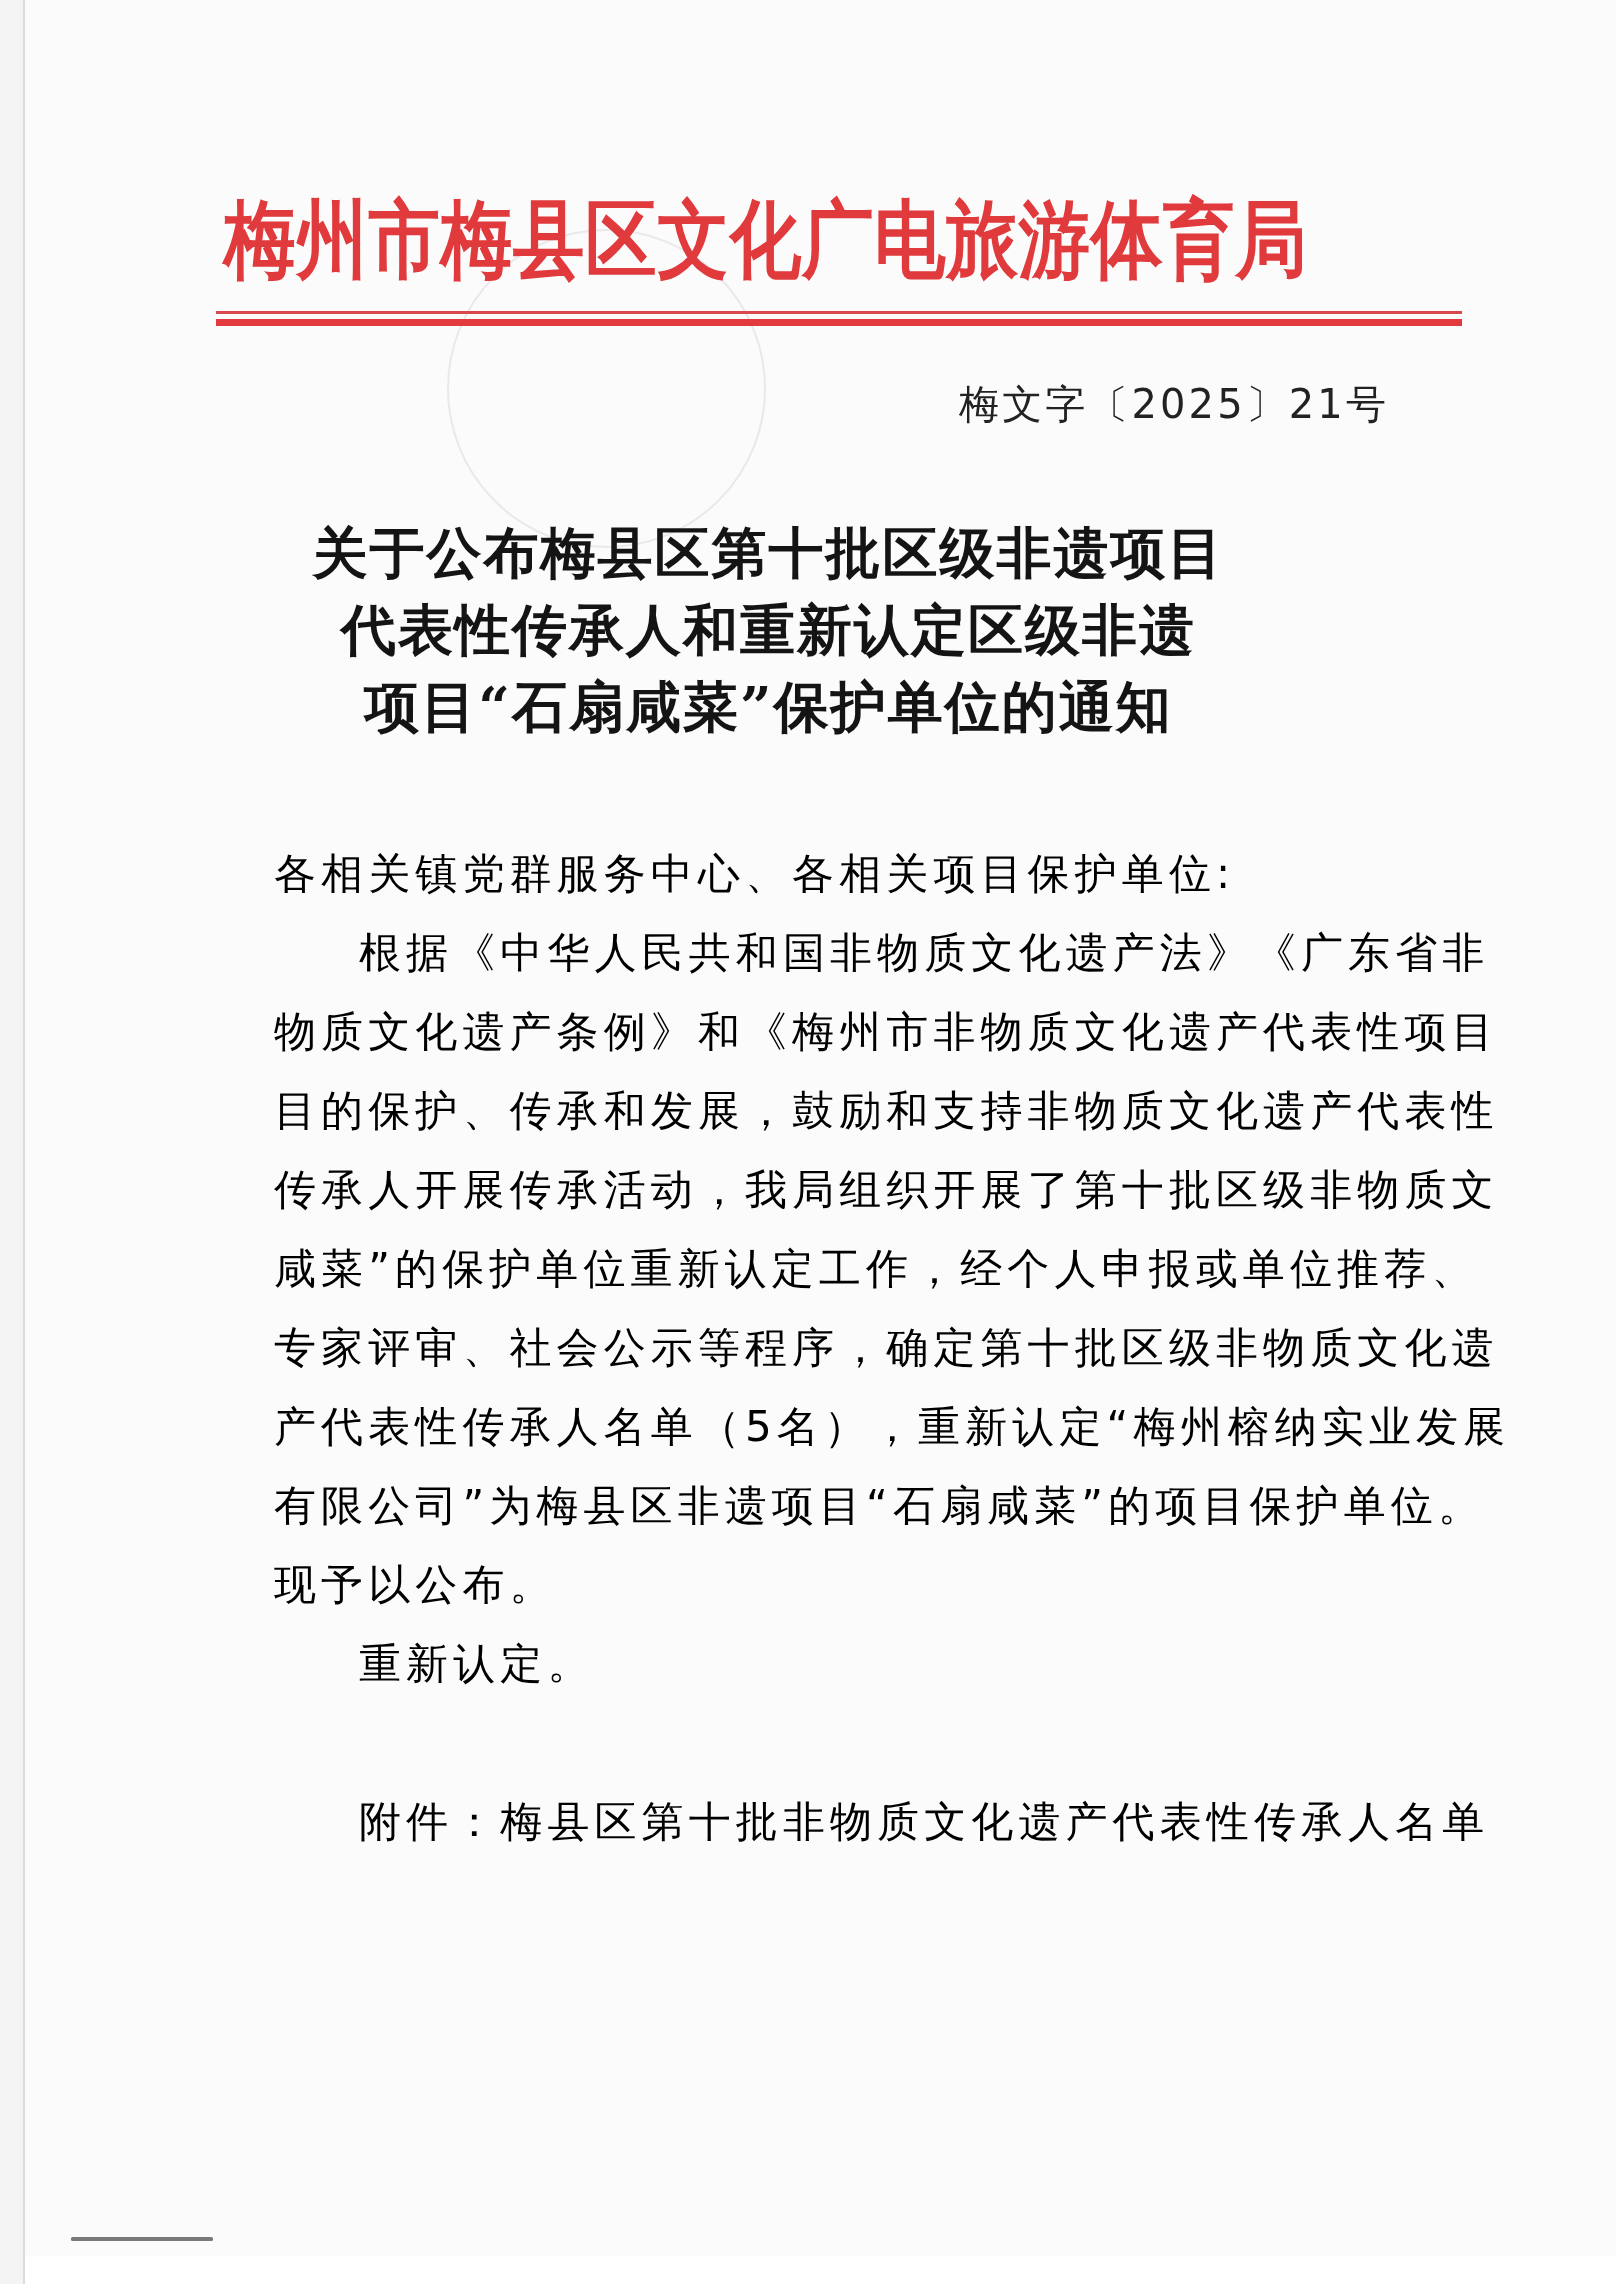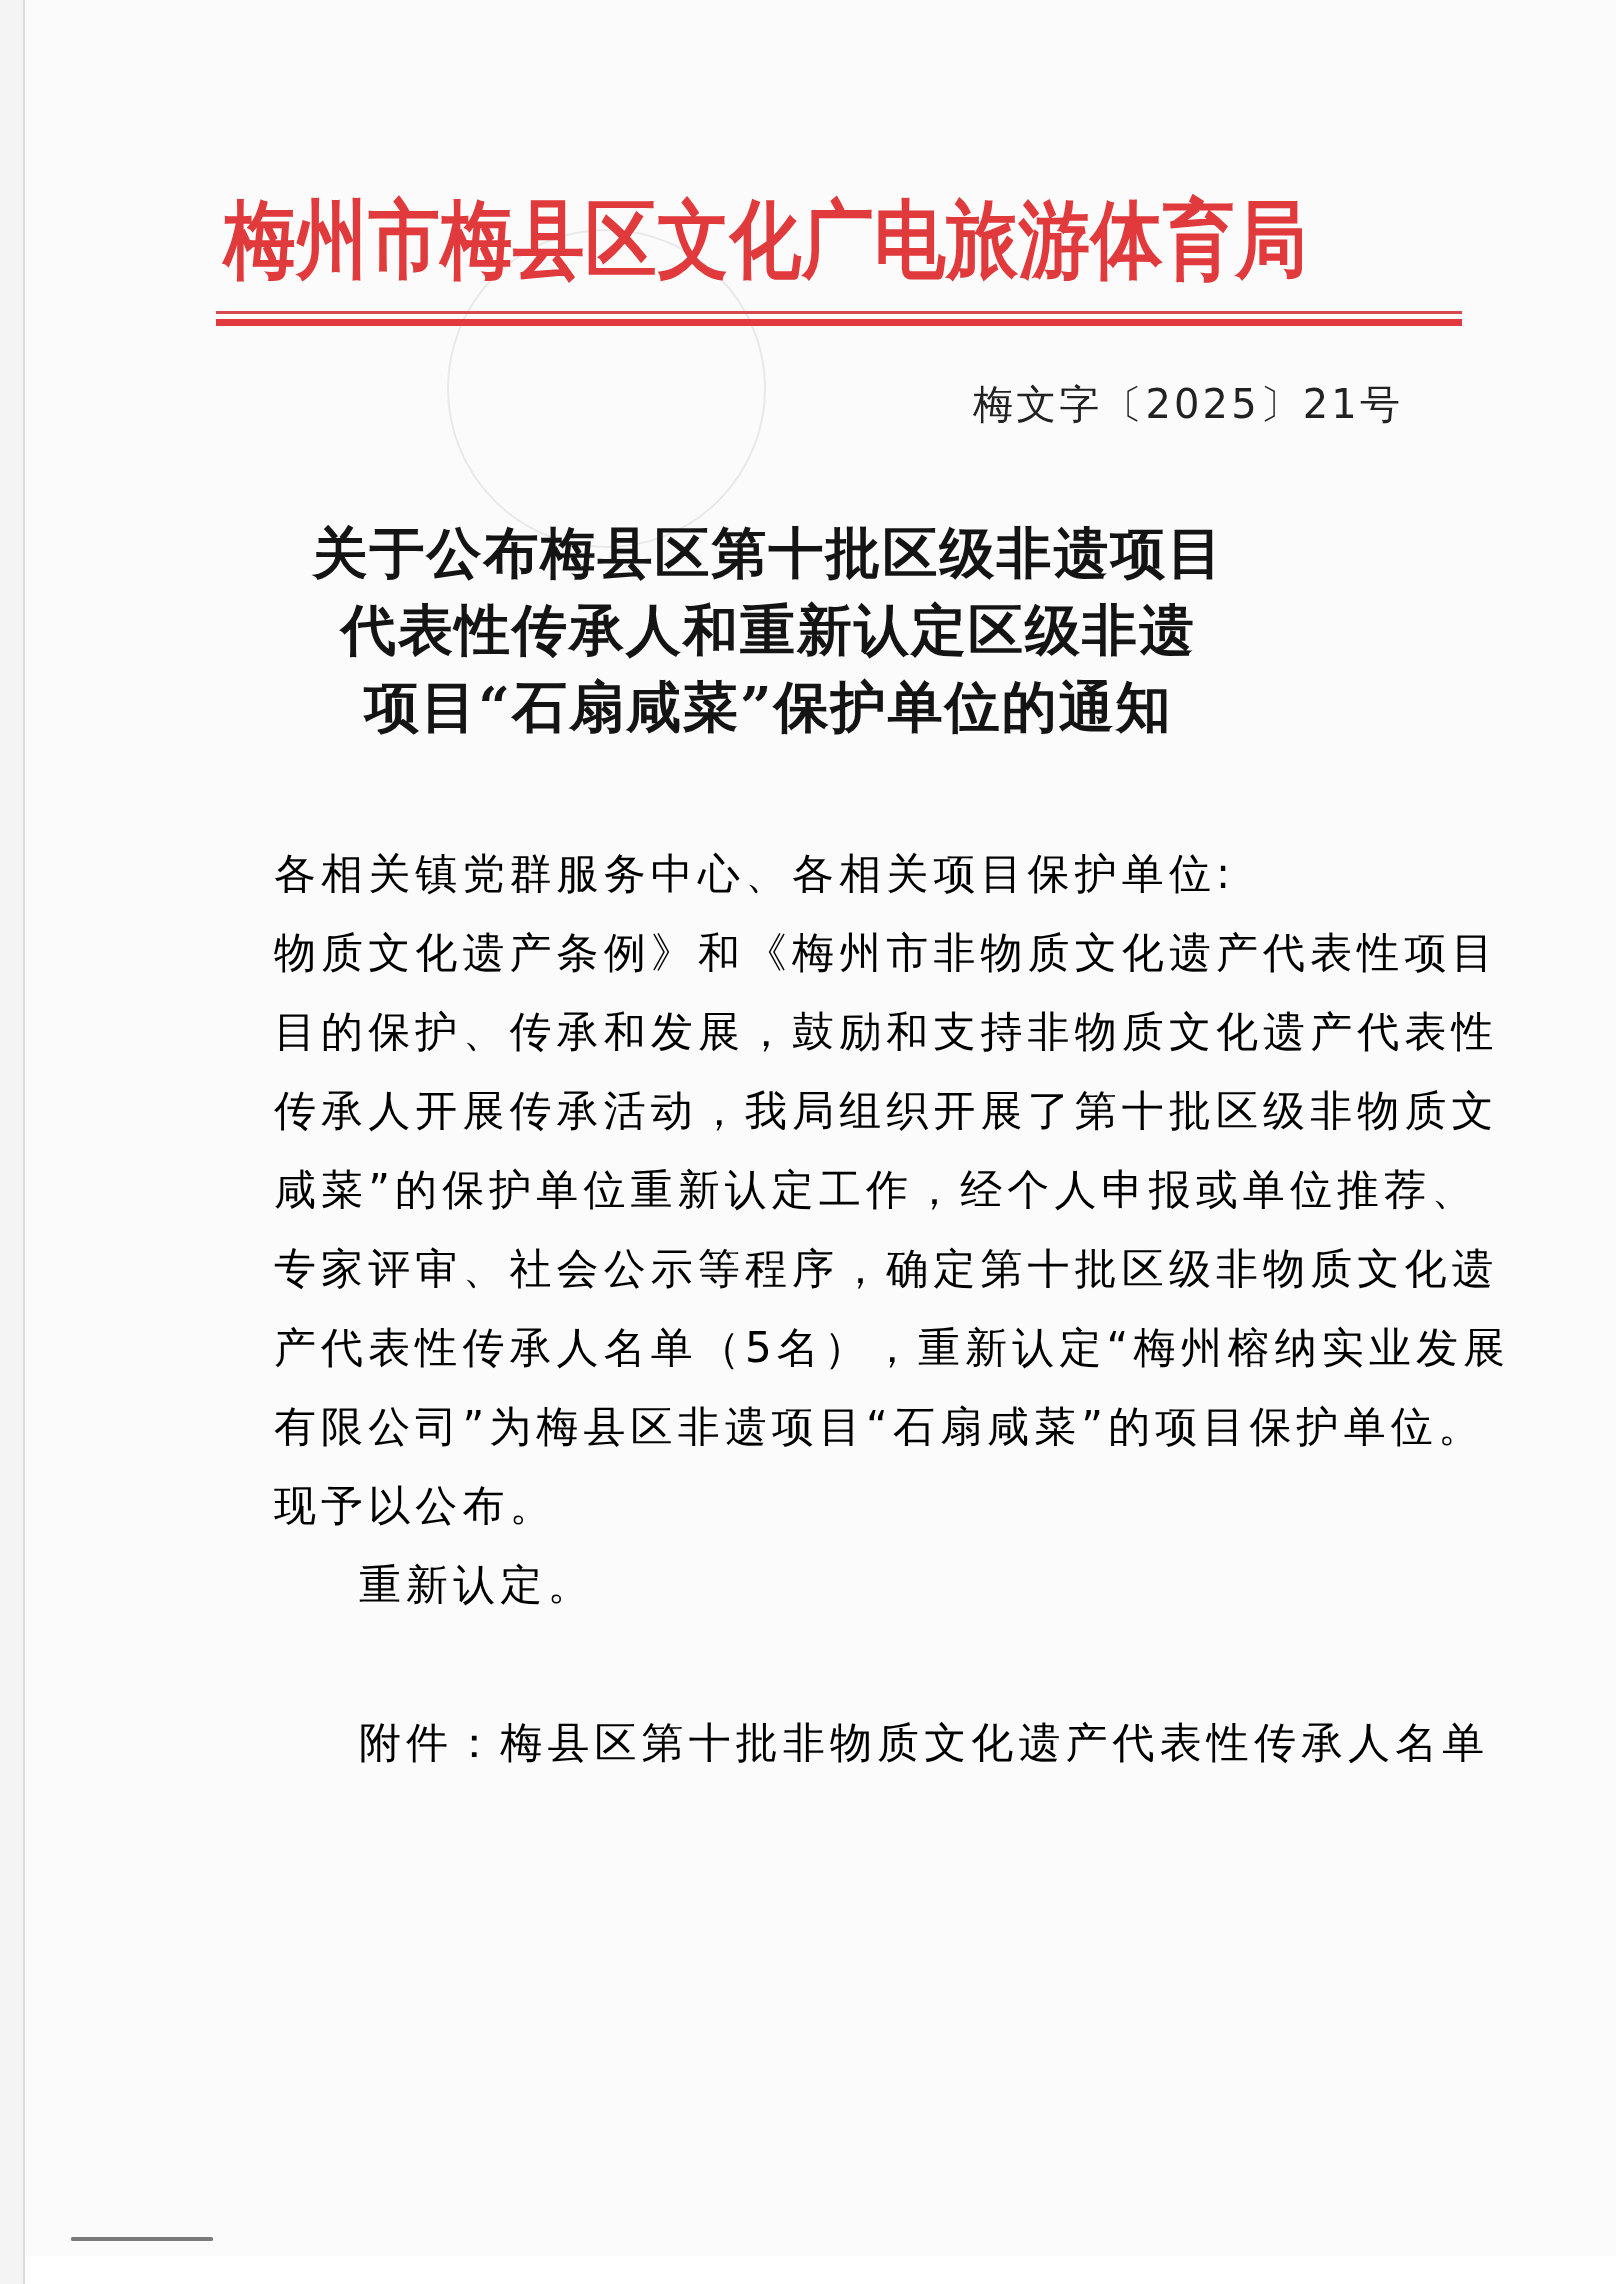--- a/index.html
+++ b/index.html
@@ -33,21 +33,21 @@
   }
   .rule-thin {
     position: absolute; left: 216px; width: 1246px; top: 311px; height: 3.1px;
     background: #d8494f;
   }
   .rule-thick {
     position: absolute; left: 216px; width: 1246px; top: 319px; height: 7.1px;
     background: #e23a3e;
   }
   .doc-number {
-    position: absolute; right: 214px; top: 379px;
+    position: absolute; right: 228px; top: 379px;
     font-size: 40px; line-height: 51px; letter-spacing: 3.1px;
     font-family: "DejaVu Sans", sans-serif; color: #222;
   }
   .title {
     position: absolute; left: 0; width: 1537px; top: 514px;
     text-align: center;
   }
   .title-line {
     display: block; font-family: "DejaVu Serif", serif; font-weight: bold;
     font-size: 55px; line-height: 77px; color: #141414; letter-spacing: 2px;
@@ -83,20 +83,21 @@
 <div class="doc-number">梅文字〔2025〕21号</div>
 
 <div class="title">
   <span class="title-line">关于公布梅县区第十批区级非遗项目</span>
   <span class="title-line">代表性传承人和重新认定区级非遗</span>
   <span class="title-line">项目“石扇咸菜”保护单位的通知</span>
 </div>
 
 <div class="body">
   <span class="line">各相关镇党群服务中心、各相关项目保护单位:</span>
+  <span class="line indent">根据《中华人民共和国非物质文化遗产法》《广东省非</span>
   <span class="line">物质文化遗产条例》和《梅州市非物质文化遗产代表性项目</span>
   <span class="line">目的保护、传承和发展，鼓励和支持非物质文化遗产代表性</span>
   <span class="line">传承人开展传承活动，我局组织开展了第十批区级非物质文</span>
   <span class="line">咸菜”的保护单位重新认定工作，经个人申报或单位推荐、</span>
   <span class="line">专家评审、社会公示等程序，确定第十批区级非物质文化遗</span>
   <span class="line">产代表性传承人名单（5名），重新认定“梅州榕纳实业发展</span>
   <span class="line">有限公司”为梅县区非遗项目“石扇咸菜”的项目保护单位。</span>
   <span class="line">现予以公布。</span>
   <span class="line indent closing">重新认定。</span>
   <span class="line indent attachment">附件：梅县区第十批非物质文化遗产代表性传承人名单</span>

